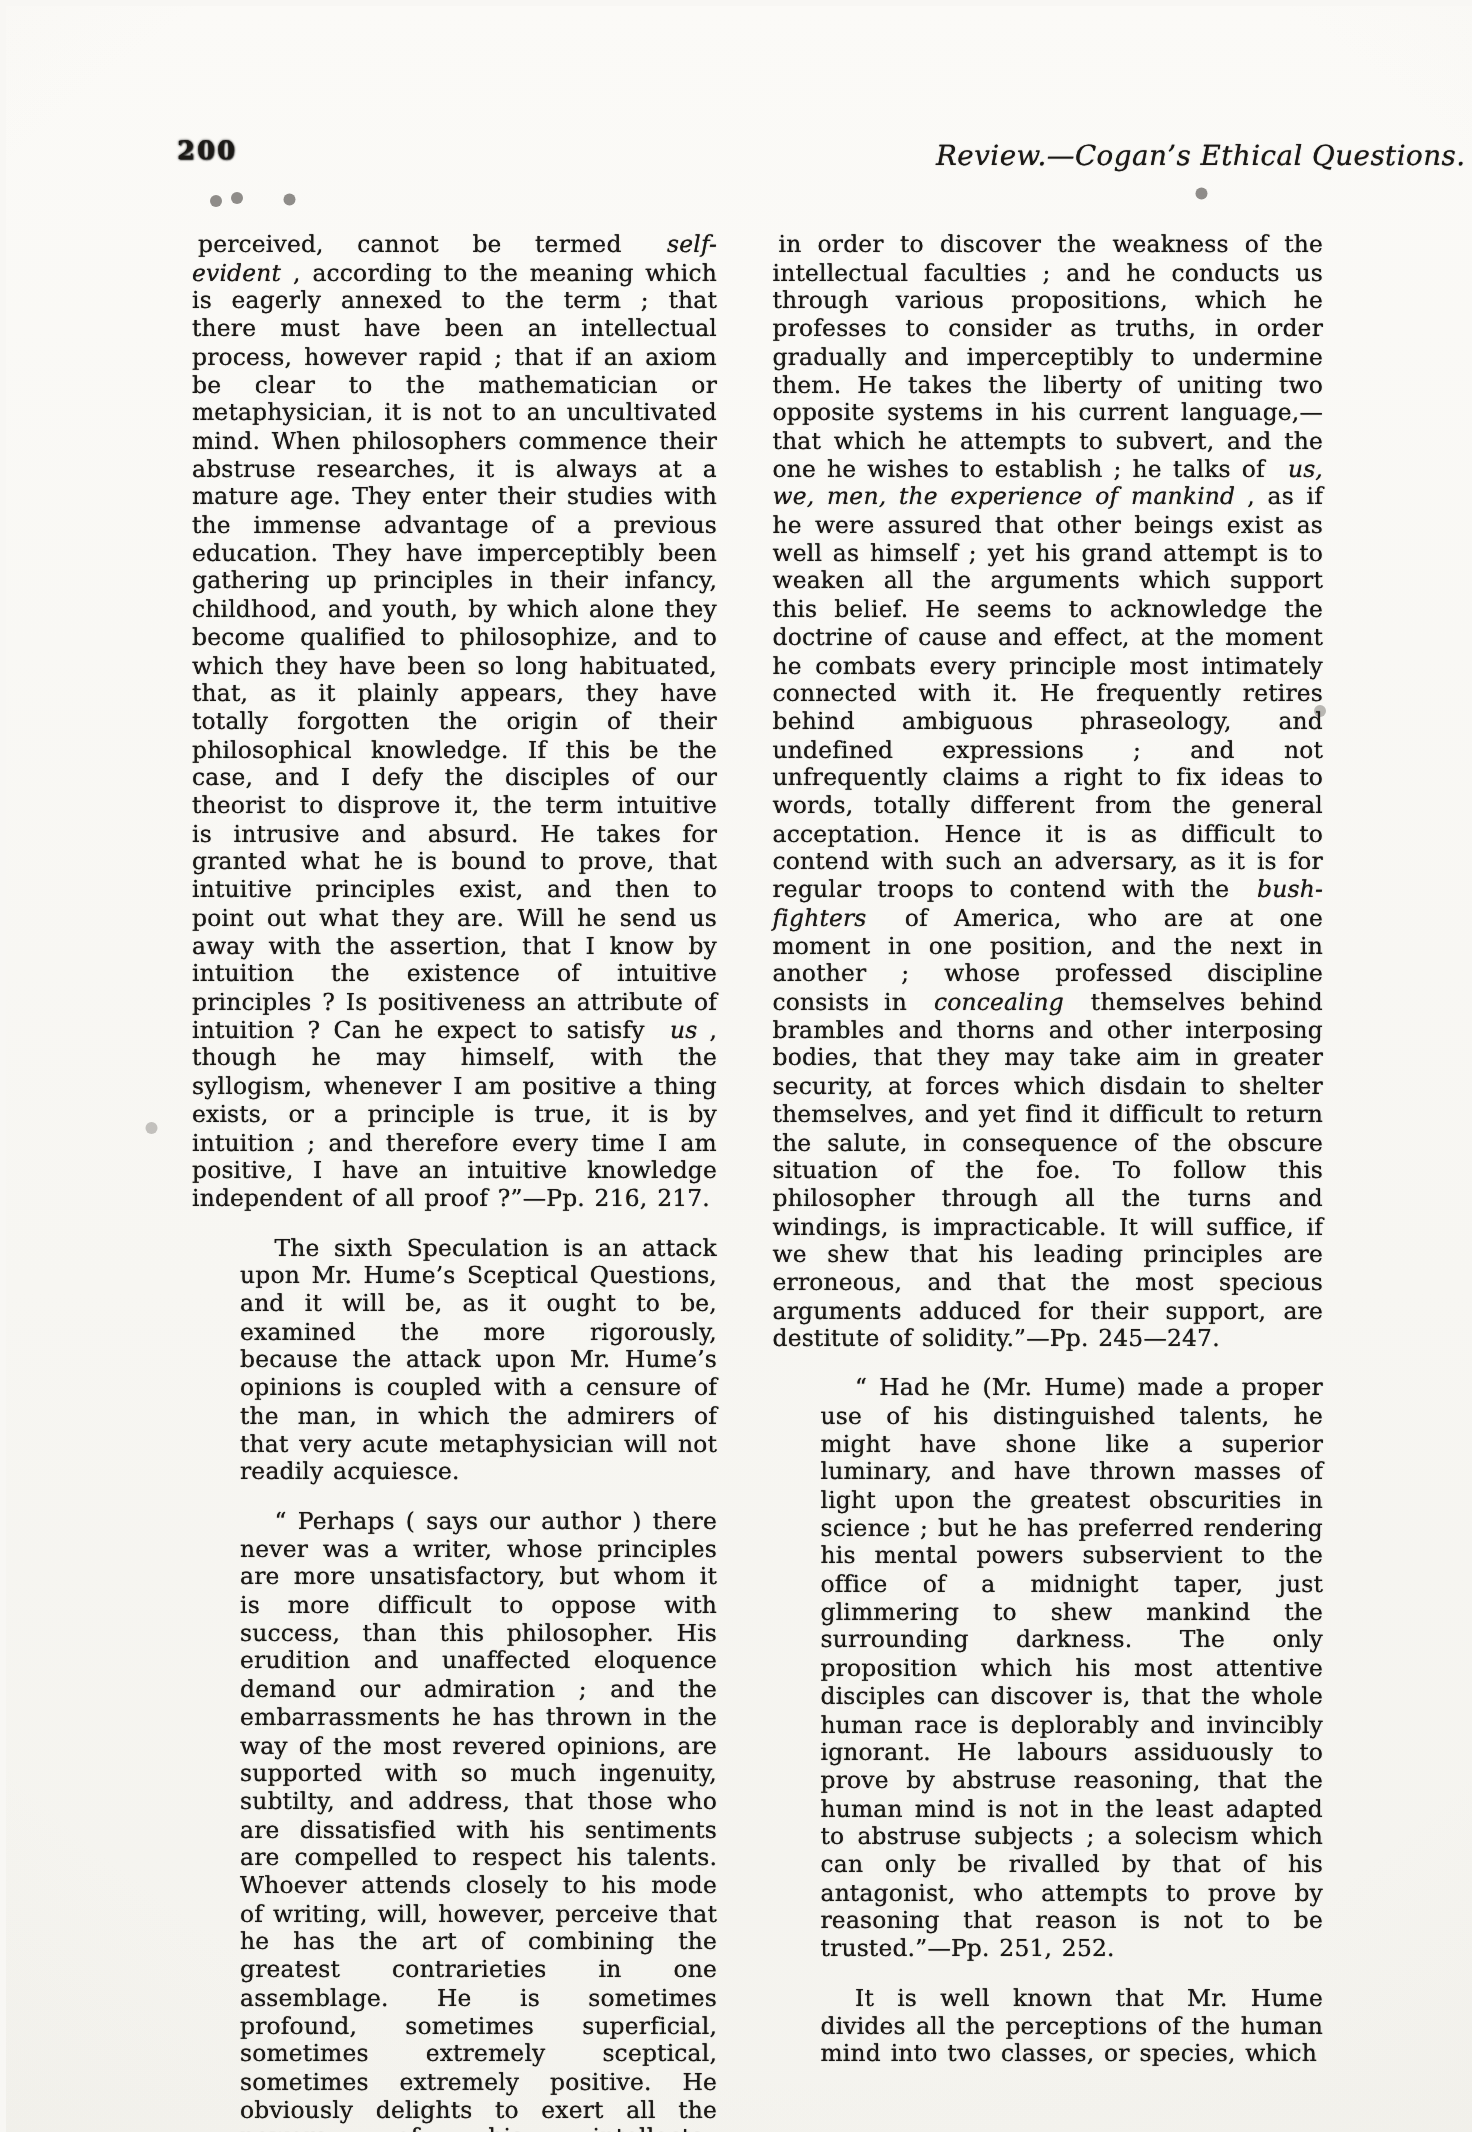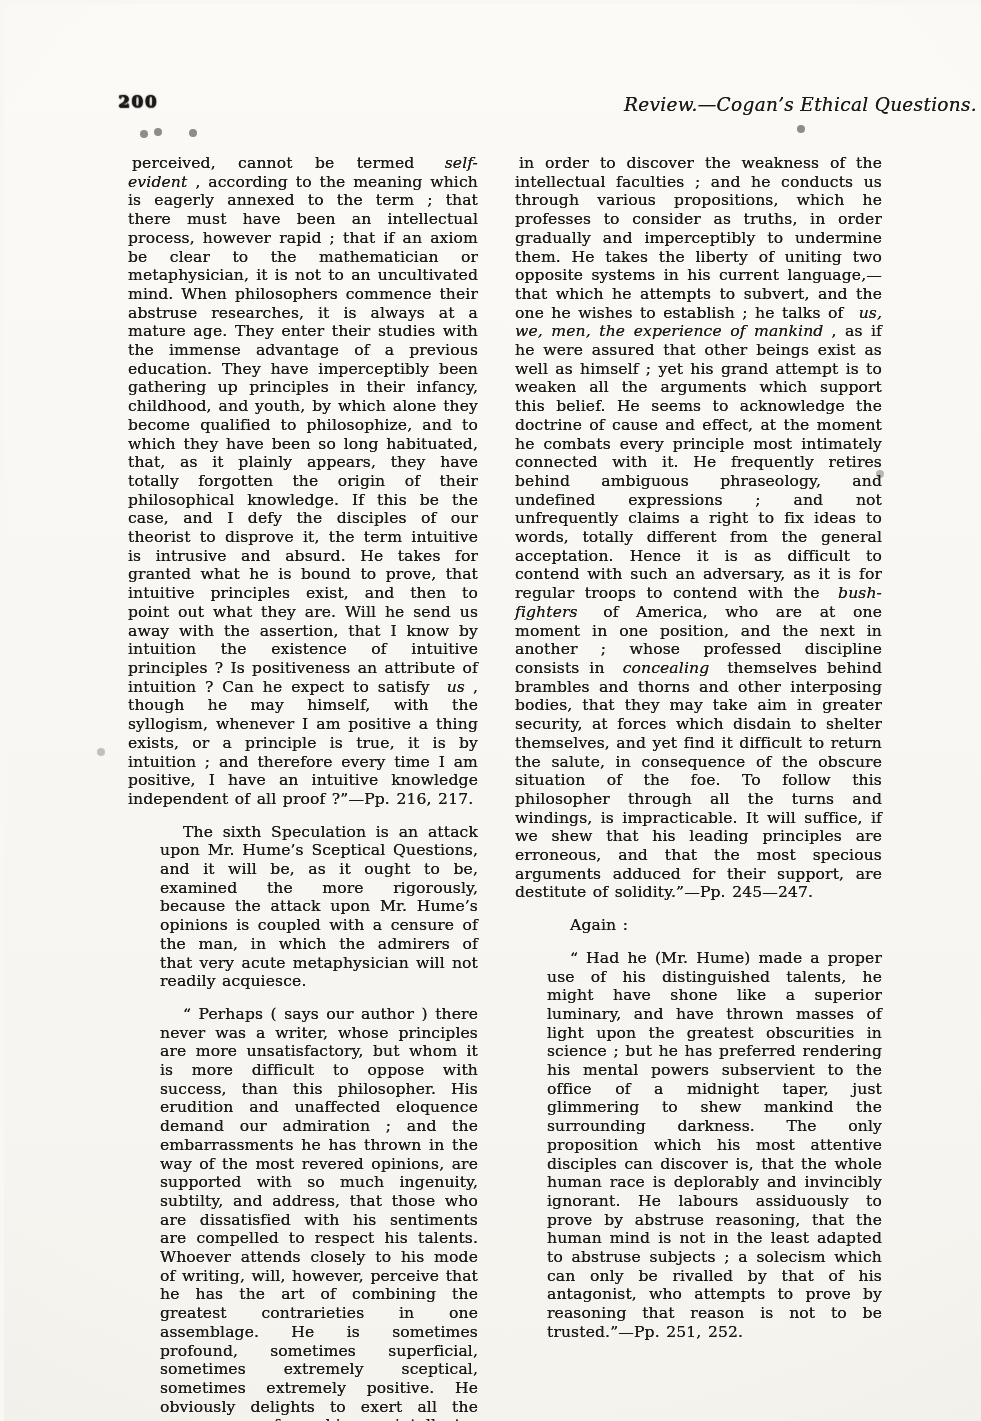--- a/index.html
+++ b/index.html
@@ -64,22 +64,22 @@
   </div>
 
   <div class="columns">
     <div class="col left">
         <p class="para"><span>perceived, cannot be termed </span><span class="it">self-evident</span><span>, according to the meaning which is eagerly annexed to the term ; that there must have been an intellectual process, however rapid ; that if an axiom be clear to the mathematician or metaphysician, it is not to an uncultivated mind.  When philosophers commence their abstruse researches, it is always at a mature age. They enter their studies with the immense advantage of a previous education.  They have imperceptibly been gathering up principles in their infancy, childhood, and youth, by which alone they become qualified to philosophize, and to which they have been so long habituated, that, as it plainly appears, they have totally forgotten the origin of their philosophical knowledge.  If this be the case, and I defy the disciples of our theorist to disprove it, the term intuitive is intrusive and absurd.  He takes for granted what he is bound to prove, that intuitive principles exist, and then to point out what they are.  Will he send us away with the assertion, that I know by intuition the existence of intuitive principles ?  Is positiveness an attribute of intuition ?  Can he expect to satisfy </span><span class="it">us</span><span>, though he may himself, with the syllogism, whenever I am positive a thing exists, or a principle is true, it is by intuition ; and therefore every time I am positive, I have an intuitive knowledge independent of all proof ?”—Pp. 216, 217.</span></p>
         <p class="para indent"><span>The sixth Speculation is an attack upon Mr. Hume’s Sceptical Questions, and it will be, as it ought to be, examined the more rigorously, because the attack upon Mr. Hume’s opinions is coupled with a censure of the man, in which the admirers of that very acute metaphysician will not readily acquiesce.</span></p>
         <p class="para indent cont"><span>“ Perhaps ( says our author ) there never was a writer, whose principles are more unsatisfactory, but whom it is more difficult to oppose with success, than this philosopher.  His erudition and unaffected eloquence demand our admiration ; and the embarrassments he has thrown in the way of the most revered opinions, are supported with so much ingenuity, subtilty, and address, that those who are dissatisfied with his sentiments are compelled to respect his talents.  Whoever attends closely to his mode of writing, will, however, perceive that he has the art of combining the greatest contrarieties in one assemblage.  He is sometimes profound, sometimes superficial, sometimes extremely sceptical, sometimes extremely positive.  He obviously delights to exert all the powers of his intellects,</span></p>
       </div>
     <div class="col right">
         <p class="para"><span>in order to discover the weakness of the intellectual faculties ; and he conducts us through various propositions, which he professes to consider as truths, in order gradually and imperceptibly to undermine them.  He takes the liberty of uniting two opposite systems in his current language,—that which he attempts to subvert, and the one he wishes to establish ; he talks of </span><span class="it">us, we, men, the experience of mankind</span><span>, as if he were assured that other beings exist as well as himself ; yet his grand attempt is to weaken all the arguments which support this belief. He seems to acknowledge the doctrine of cause and effect, at the moment he combats every principle most intimately connected with it.  He frequently retires behind ambiguous phraseology, and undefined expressions ; and not unfrequently claims a right to fix ideas to words, totally different from the general acceptation.  Hence it is as difficult to contend with such an adversary, as it is for regular troops to contend with the </span><span class="it">bush-fighters</span><span> of America, who are at one moment in one position, and the next in another ; whose professed discipline consists in </span><span class="it">concealing</span><span> themselves behind brambles and thorns and other interposing bodies, that they may take aim in greater security, at forces which disdain to shelter themselves, and yet find it difficult to return the salute, in consequence of the obscure situation of the foe.  To follow this philosopher through all the turns and windings, is impracticable.  It will suffice, if we shew that his leading principles are erroneous, and that the most specious arguments adduced for their support, are destitute of solidity.”—Pp. 245—247.</span></p>
-        <p class="para indent"><span>Again :</span></p>
         <p class="para indent"><span>“ Had he (Mr. Hume) made a proper use of his distinguished talents, he might have shone like a superior luminary, and have thrown masses of light upon the greatest obscurities in science ; but he has preferred rendering his mental powers subservient to the office of a midnight taper, just glimmering to shew mankind the surrounding darkness.  The only proposition which his most attentive disciples can discover is, that the whole human race is deplorably and invincibly ignorant.  He labours assiduously to prove by abstruse reasoning, that the human mind is not in the least adapted to abstruse subjects ; a solecism which can only be rivalled by that of his antagonist, who attempts to prove by reasoning that reason is not to be trusted.”—Pp. 251, 252.</span></p>
+        <p class="para indent cont"><span>It is well known that Mr. Hume divides all the perceptions of the human mind into two classes, or species, which</span></p>
       </div>
   </div>
 
   <span class="speck s1"></span>
   <span class="speck s2"></span>
   <span class="speck s3"></span>
   <span class="speck s4"></span>
   <span class="speck s5"></span>
   <span class="speck s6"></span>
 </div>

